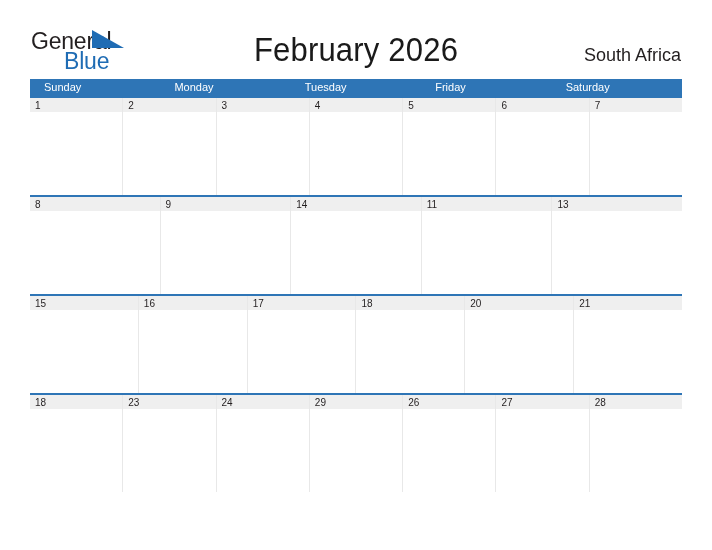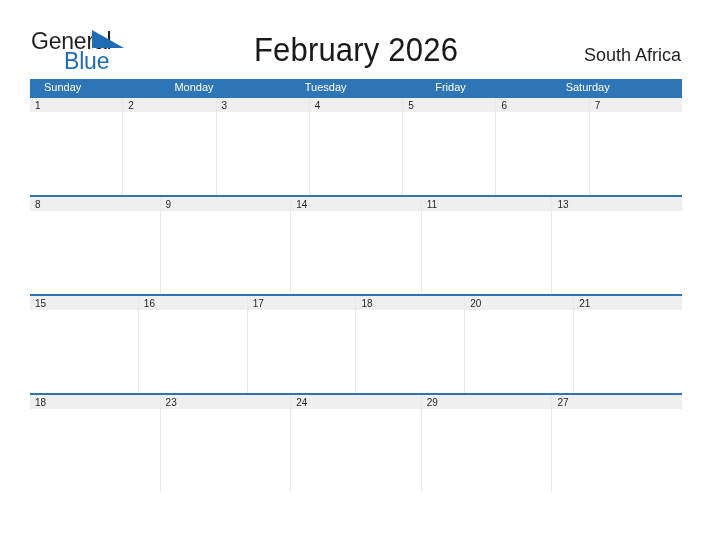--- a/index.html
+++ b/index.html
@@ -323,22 +323,34 @@
           <div class="day-body"></div>
         </div>
         <div class="day-cell">
           <div class="day-band">
             <span class="day-number">29</span>
           </div>
           <div class="day-body"></div>
         </div>
         <div class="day-cell">
           <div class="day-band">
+            <span class="day-number">26</span>
+          </div>
+          <div class="day-body"></div>
+        </div>
+        <div class="day-cell">
+          <div class="day-band">
             <span class="day-number">27</span>
           </div>
           <div class="day-body"></div>
         </div>
+        <div class="day-cell">
+          <div class="day-band">
+            <span class="day-number">28</span>
+          </div>
+          <div class="day-body"></div>
+        </div>
       </div>
     </div>
 
   </div>
 
 </div>
 
 </body></html>

